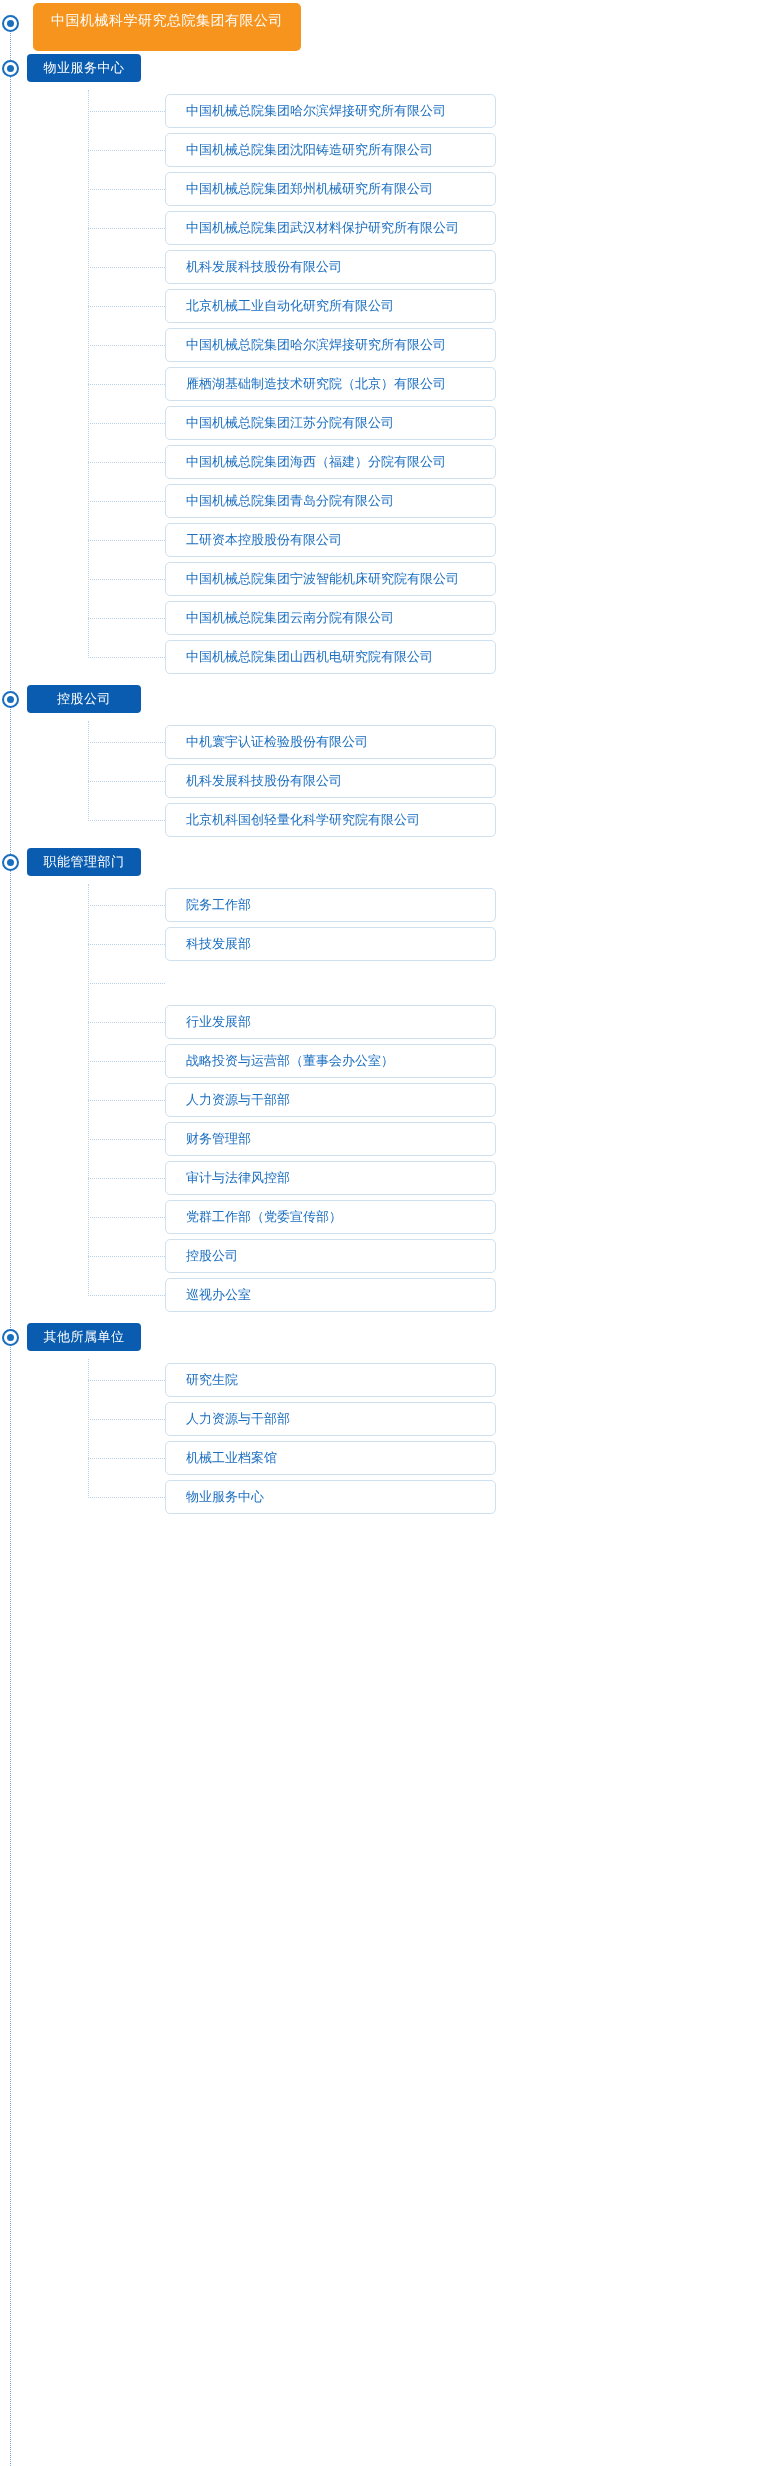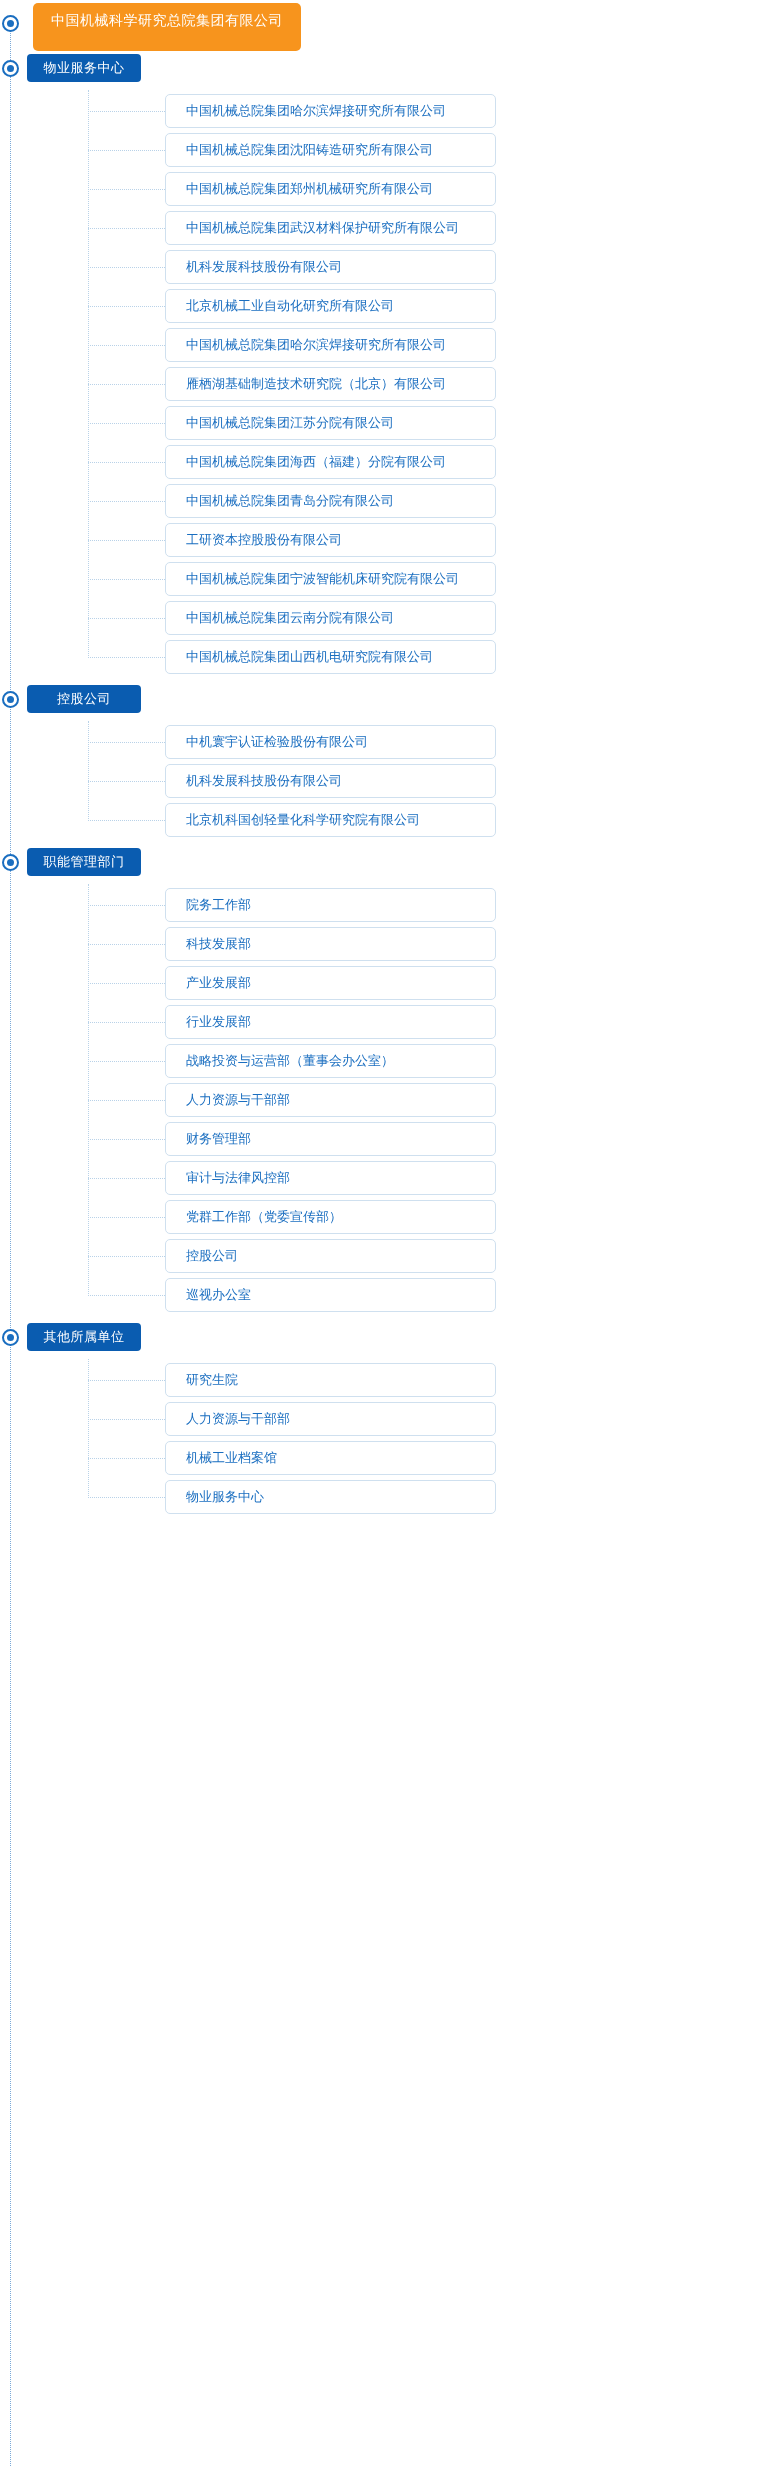--- a/index.html
+++ b/index.html
@@ -244,21 +244,20 @@
           <div class="item-row">
             <div class="item-connector"></div>
             <div class="item-box">院务工作部</div>
           </div>
           <div class="item-row">
             <div class="item-connector"></div>
             <div class="item-box">科技发展部</div>
           </div>
           <div class="item-row">
             <div class="item-connector"></div>
-            <div class="item-box">产业发展部</div>
           </div>
           <div class="item-row">
             <div class="item-connector"></div>
             <div class="item-box">行业发展部</div>
           </div>
           <div class="item-row">
             <div class="item-connector"></div>
             <div class="item-box">战略投资与运营部（董事会办公室）</div>
           </div>
           <div class="item-row">

